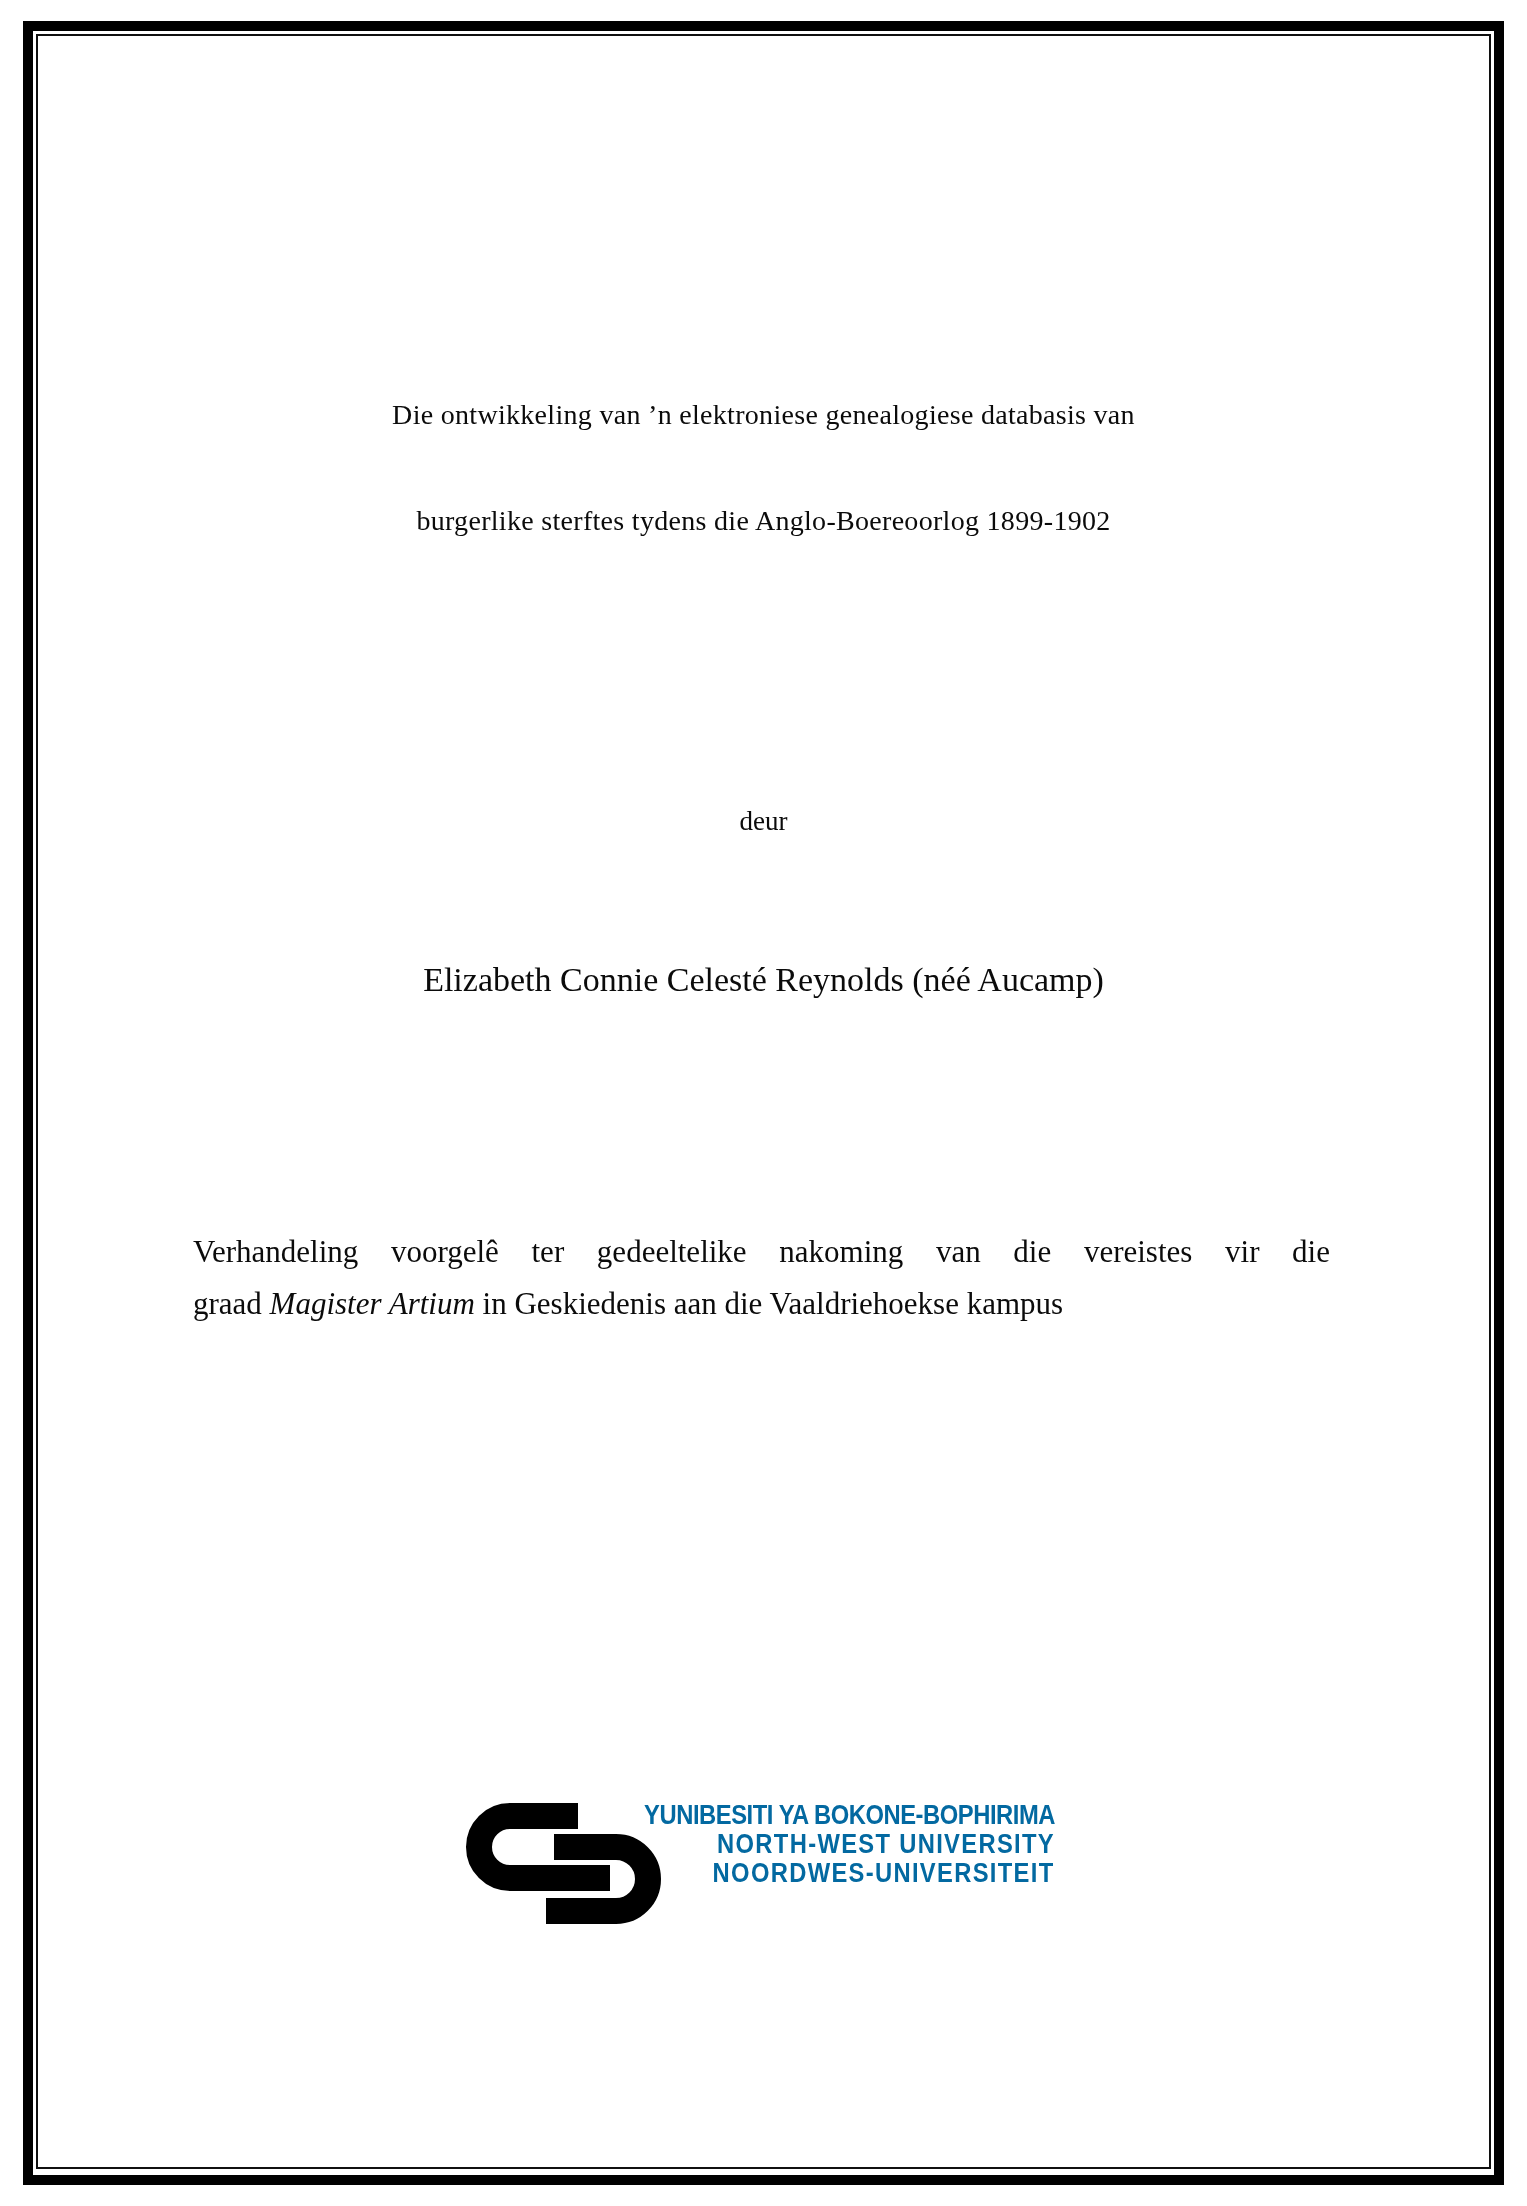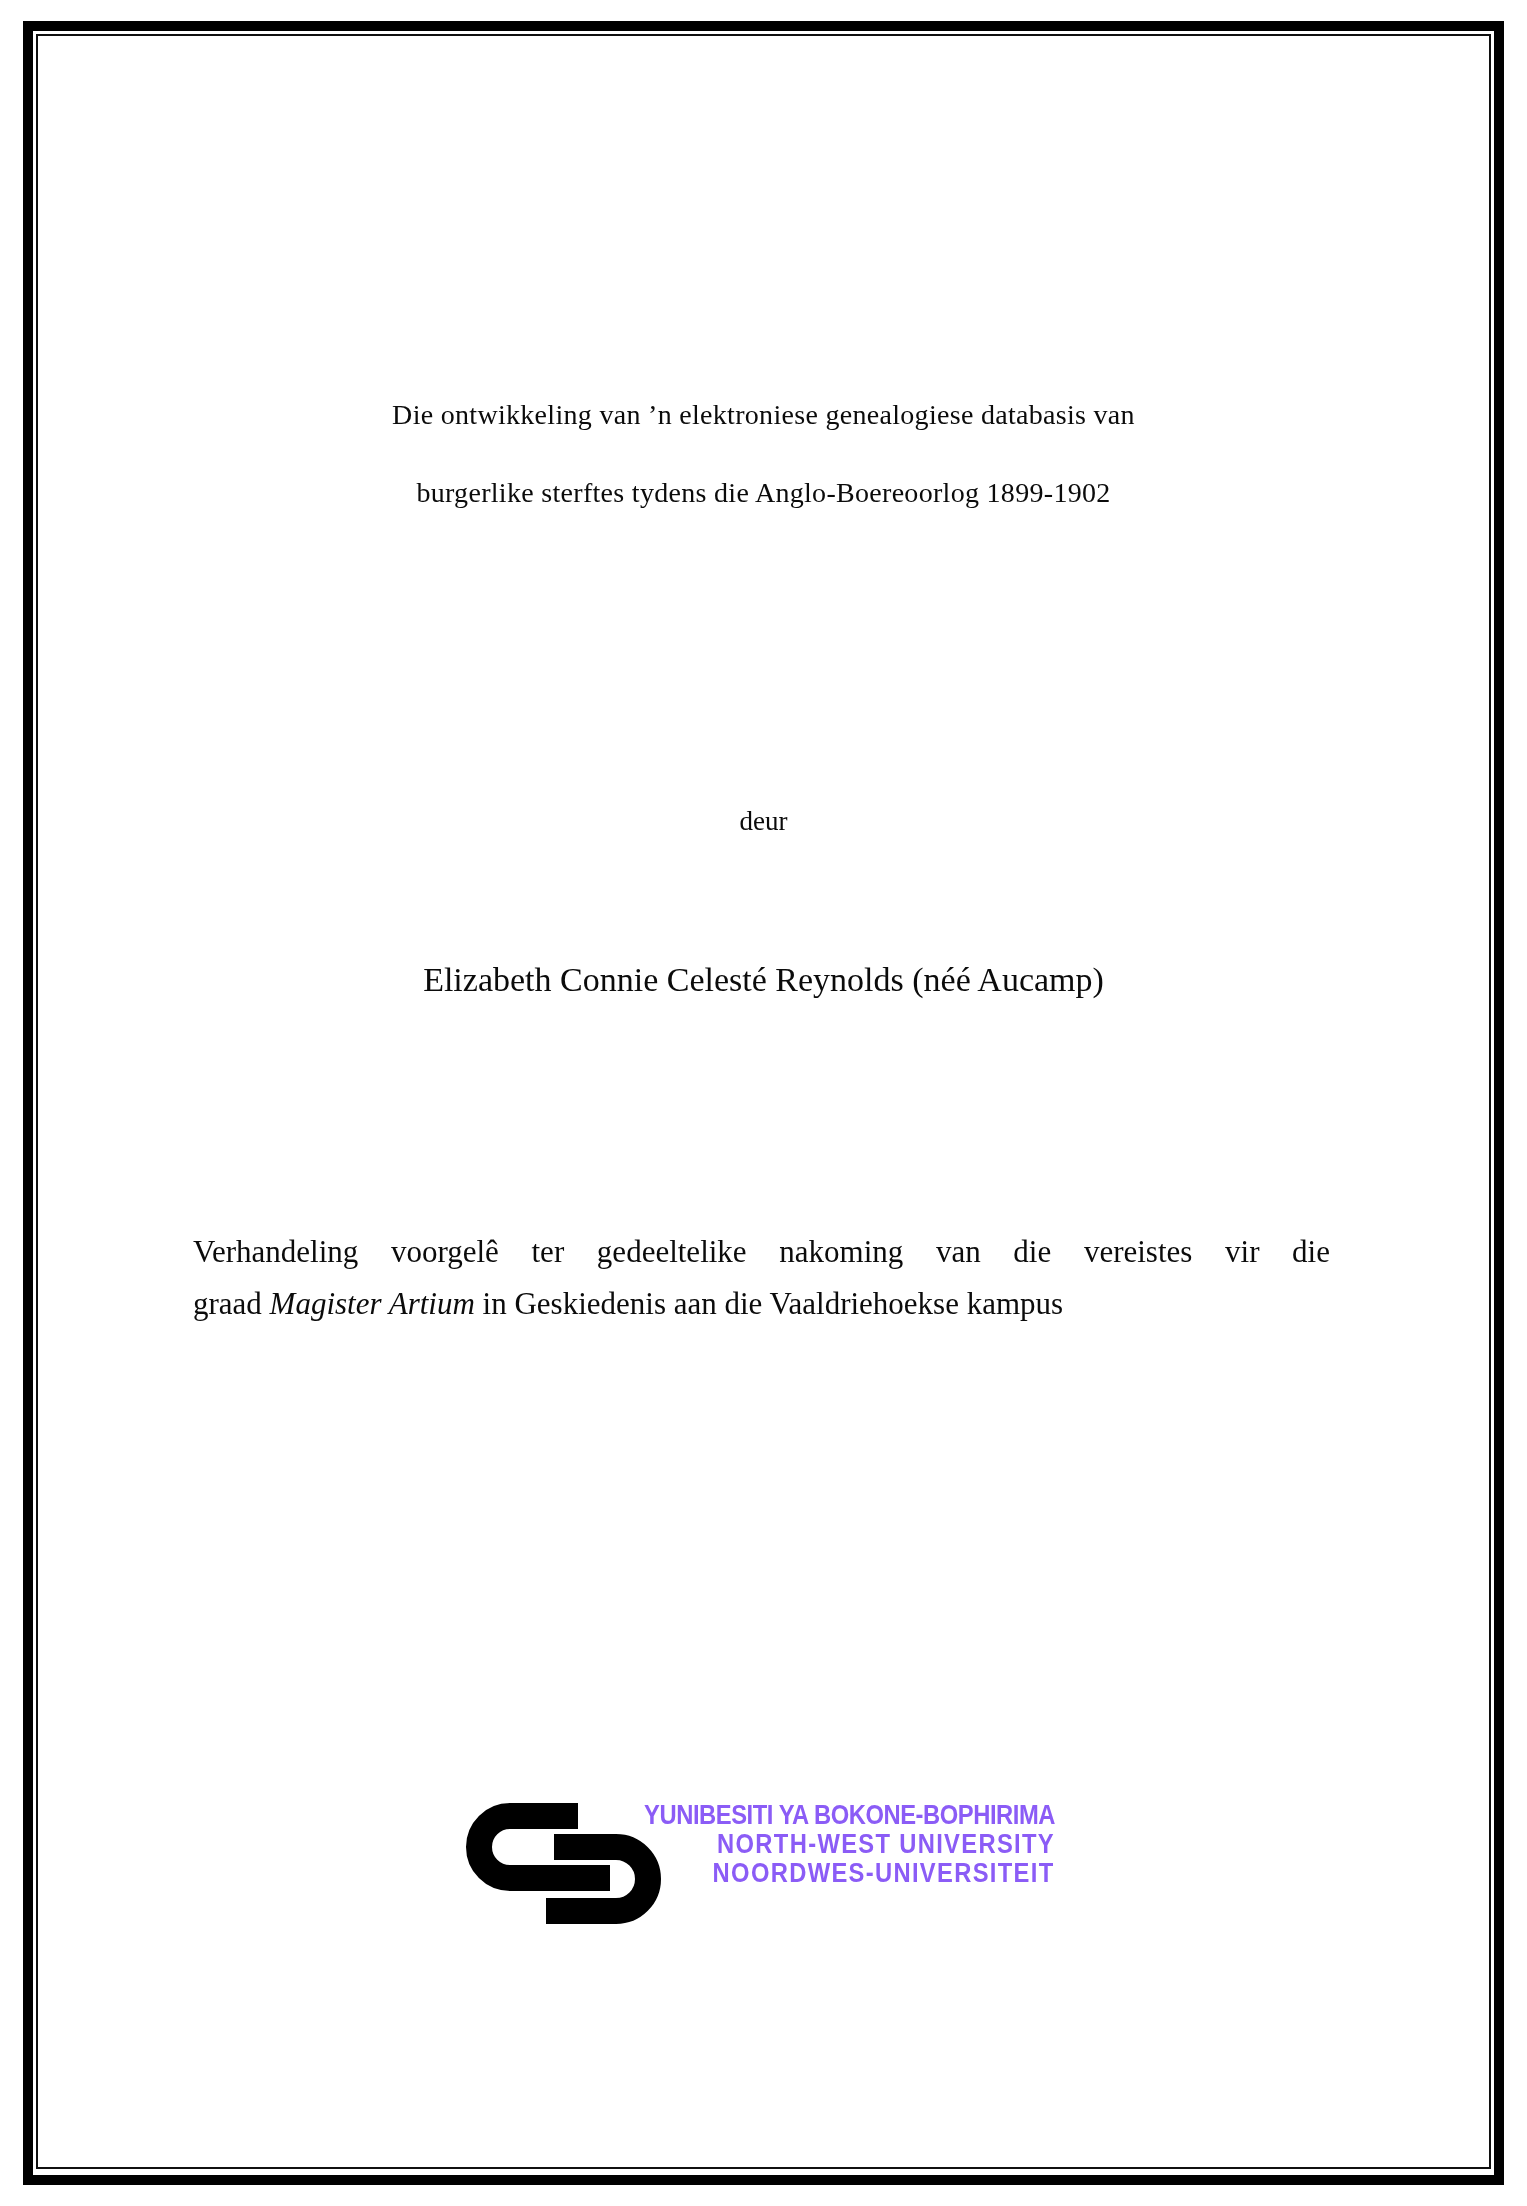--- a/index.html
+++ b/index.html
@@ -35,21 +35,21 @@
     position: absolute;
     left: 0; right: 0;
     text-align: center;
     white-space: nowrap;
   }
   .title-line {
     font-size: 28px;
     letter-spacing: 0.3px;
   }
   .title-1 { top: 399px; }
-  .title-2 { top: 477px; }
+  .title-2 { top: 505px; }
 
   .byline {
     top: 806px;
     font-size: 27px;
   }
   .author {
     top: 961px;
     font-size: 34px;
   }
 
@@ -86,21 +86,21 @@
   }
   .logo-text {
     position: absolute;
     right: 472px;
     top: 1801px;
     text-align: right;
     font-family: "Liberation Sans", "DejaVu Sans", sans-serif;
     font-weight: 700;
     font-size: 27px;
     line-height: 29px;
-    color: #8b5cf6;
+    color: #0369a1;
     white-space: nowrap;
   }
   .logo-text .ln {
     display: block;
   }
   .logo-text .ln span {
     display: inline-block;
     transform: scaleX(0.88);
     transform-origin: 100% 50%;
   }

